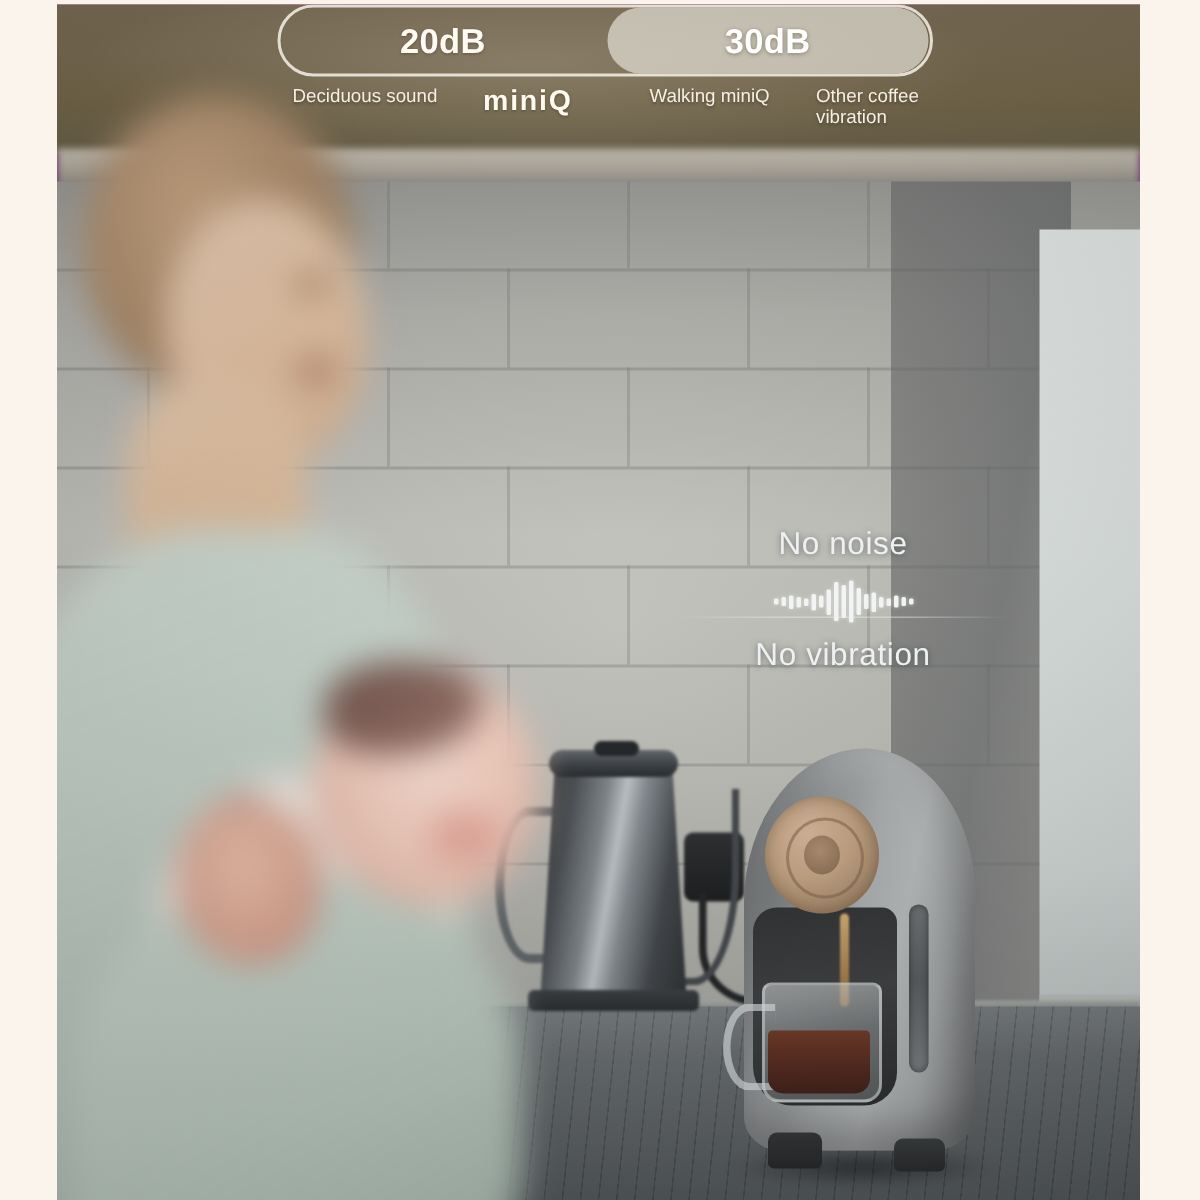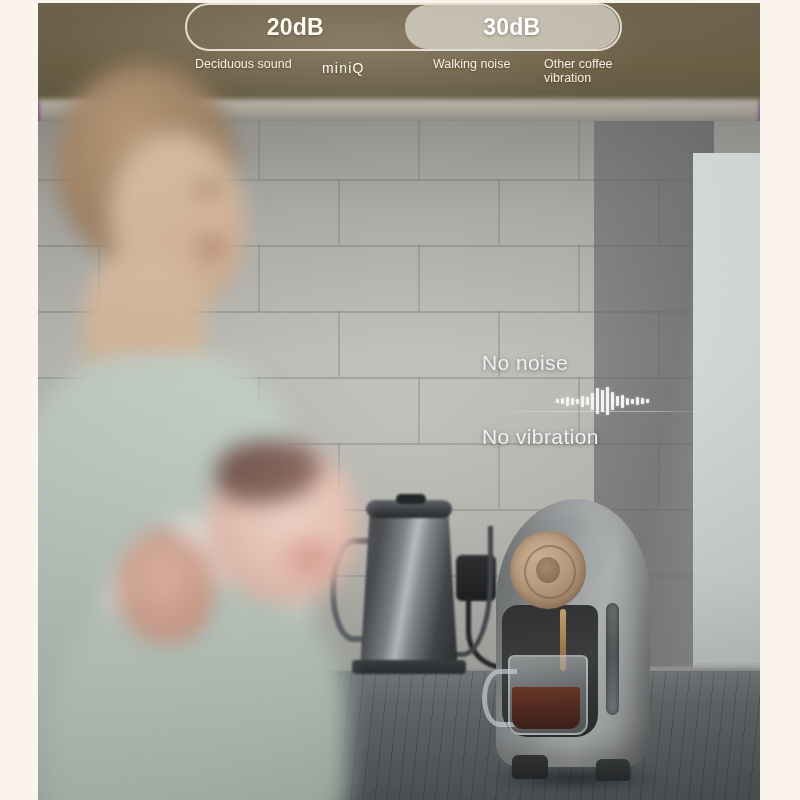--- a/index.html
+++ b/index.html
@@ -347,33 +347,34 @@
   .caption {
     flex: 1 1 0;
     font-size: 12.5px;
     line-height: 14px;
     color: #f6efe4;
     text-shadow: 0 1px 2px rgba(60,48,32,0.55);
     padding-left: 10px;
     box-sizing: border-box;
   }
   .caption.brand {
-    font-size: 14px;
+    font-size: 19px;
     line-height: 22px;
-    font-weight: 400;
+    font-weight: 700;
     letter-spacing: 1.2px;
     color: #fffaf0;
     padding-left: 26px;
   }
 
   
   #noise-block {
     position: absolute;
-    left: 444px; top: 348px;
+    left: 404px; top: 348px;
     width: 240px;
+    text-align: center;
     pointer-events: none;
   }
   .noise-text {
     font-size: 21px;
     color: #eef1f1;
     letter-spacing: 0.4px;
     text-shadow: 0 1px 4px rgba(40,44,46,0.55);
   }
   #waveform {
     height: 30px;
@@ -505,21 +506,21 @@
     <div class="layer" id="grade"></div>
 
     <div id="pillbar">
       <div class="pill-cell">20dB</div>
       <div class="pill-cell active">30dB</div>
     </div>
 
     <div id="caption-row">
       <div class="caption">Deciduous sound</div>
       <div class="caption brand">miniQ</div>
-      <div class="caption">Walking noise</div>
+      <div class="caption">Walking miniQ</div>
       <div class="caption">Other coffee vibration</div>
     </div>
 
     <div id="noise-block">
       <div class="noise-text">No noise</div>
       <div id="wave-line"></div>
       <div id="waveform">
           <div class="wbar" style="height: 4px;"></div>
           <div class="wbar" style="height: 6px;"></div>
           <div class="wbar" style="height: 9px;"></div>

